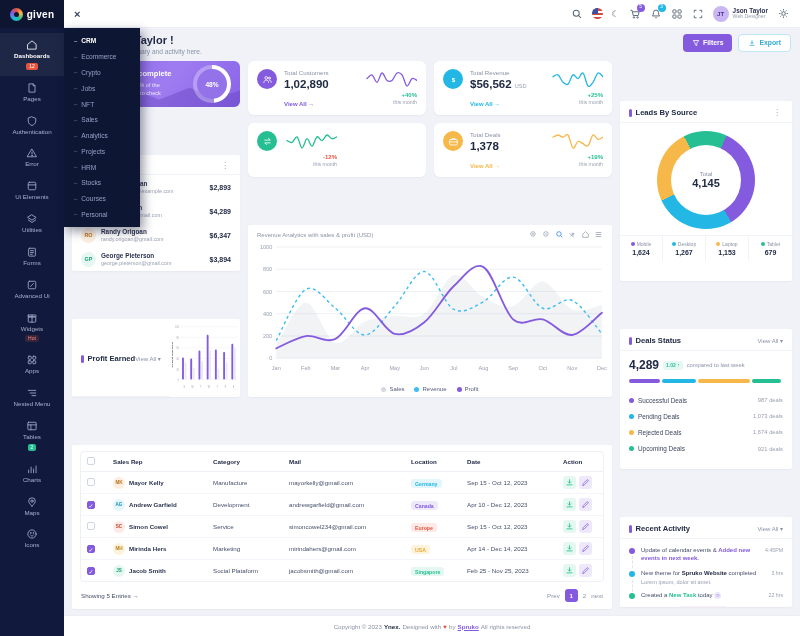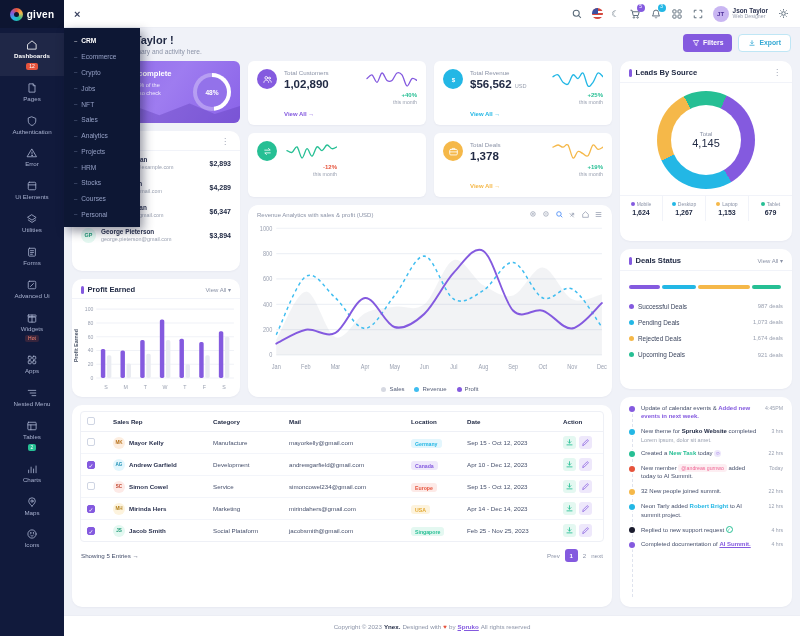--- a/index.html
+++ b/index.html
@@ -46,21 +46,21 @@
   .ph-btns{display:flex;gap:6px;}
   .btn{display:flex;align-items:center;gap:3px;font-size:6.8px;border-radius:4px;padding:4px 9px;cursor:pointer;line-height:1;}
   .btn-filters{background:#845adf;color:#fff;font-weight:600;}
   .btn-export{background:#fff;color:#35a9d4;border:1px solid #bfe6f5;font-weight:600;}
   .grid{display:flex;gap:8px;height:546px;}
   .col-left{width:540px;display:flex;flex-direction:column;gap:8px;}
   .col-right{width:172px;display:flex;flex-direction:column;gap:8px;}
   .row1{display:flex;gap:8px;height:336px;}
   .stack-left{width:168px;display:flex;flex-direction:column;gap:8px;}
   .stack-right{flex:1;display:flex;flex-direction:column;gap:8px;}
-  .card{background:#fff;border-radius:10px;box-shadow:0 1px 2px rgba(20,30,70,.04);}
+  .card{background:#fff;border-radius:2px;box-shadow:0 1px 2px rgba(20,30,70,.04);margin-top:40px;}
   .card-head{display:flex;align-items:center;justify-content:space-between;padding:7px 9px 5px 9px;border-bottom:1px solid #f1f3f9;}
   .card-title{font-size:7.6px;font-weight:700;color:#222b45;display:flex;align-items:center;}
   .card-title::before{content:'';width:2.5px;height:8px;border-radius:2px;background:#845adf;margin-right:4px;display:inline-block;}
   .view-all{font-size:6px;color:#8b93a7;cursor:pointer;}
   .dots-v{color:#9aa1b1;font-size:8px;cursor:pointer;padding:0 2px;}
   
   .target{height:62px;border-radius:6px;background:linear-gradient(125deg,#8a63e8,#9e7cf0 55%,#8a63e8);position:relative;overflow:hidden;padding:8px 9px;color:#fff;display:flex;justify-content:space-between;}
   .target::before{content:'';position:absolute;left:0;bottom:0;width:100%;height:26px;background:rgba(93,57,180,.35);clip-path:polygon(0 100%,0 40%,18% 75%,35% 30%,52% 70%,70% 25%,85% 65%,100% 35%,100% 100%);}
   .tg-t{font-size:7.6px;font-weight:700;position:relative;}
   .tg-b{font-size:5.6px;line-height:1.45;opacity:.85;margin-top:3px;position:relative;max-width:92px;}
@@ -94,21 +94,21 @@
   .apx-toolbar svg{cursor:pointer;}
   .legend{display:flex;justify-content:center;gap:10px;padding:1px 0 5px 0;}
   .lg-it{display:flex;align-items:center;gap:3px;font-size:6px;color:#57607a;}
   .lg-dot{width:5px;height:5px;border-radius:50%;}
   
   .donut-wrap{display:flex;align-items:center;justify-content:center;padding:8px 0 6px 0;}
   .donut{width:98px;height:98px;border-radius:50%;position:relative;}
   .donut::after{content:'';position:absolute;inset:14px;background:#fff;border-radius:50%;}
   .donut-c{position:absolute;inset:0;display:flex;flex-direction:column;align-items:center;justify-content:center;z-index:2;}
   .donut-c .t{font-size:6px;color:#8b93a7;}
-  .donut-c .v{font-size:11px;font-weight:400;color:#222b45;}
+  .donut-c .v{font-size:11px;font-weight:700;color:#222b45;}
   .lead-legend{display:grid;grid-template-columns:repeat(4,1fr);border-top:1px solid #f1f3f9;}
   .ll-cell{padding:5px 2px;text-align:center;border-right:1px solid #f1f3f9;}
   .ll-cell:last-child{border-right:none;}
   .ll-lb{font-size:5px;color:#8b93a7;display:flex;align-items:center;justify-content:center;gap:2px;}
   .ll-dot{width:4px;height:4px;border-radius:50%;}
   .ll-v{font-size:7px;font-weight:700;color:#222b45;margin-top:2px;}
   
   .ds-body{padding:7px 9px;}
   .ds-top{display:flex;align-items:center;gap:4px;}
   .ds-num{font-size:12px;font-weight:700;color:#222b45;}
@@ -414,21 +414,21 @@
                       <span class="d-ava" style="background:#e4f8f1;color:#1d9b77">GP</span>
                       <span>
                         <div class="d-nm">George Pieterson</div>
                         <div class="d-em">george.pieterson@gmail.com</div>
                       </span>
                       <span class="d-amt">$3,894</span>
                     </div>
                   </div>
               </div>
 
-              <div class="card" style="height:118px;display:flex;flex-direction:column;">
+              <div class="card" style="height:118px;display:flex;flex-direction:row;">
                 <div class="card-head" style="padding:6px 9px 4px 9px;">
                   <span class="card-title">Profit Earned</span>
                   <span class="view-all">View All ▾</span>
                 </div>
                 <div id="profit-chart" style="flex:1;">
                     <svg width="100%" height="100%" viewBox="0 0 166 100" preserveAspectRatio="none">
                       <line x1="24" y1="78" x2="160" y2="78" stroke="#f0f2f7" stroke-width="1"></line>
                       <text x="21" y="80" font-size="5" fill="#9aa1b1" text-anchor="end">0</text>
                       <line x1="24" y1="64.4" x2="160" y2="64.4" stroke="#f0f2f7" stroke-width="1"></line>
                       <text x="21" y="66.4" font-size="5" fill="#9aa1b1" text-anchor="end">20</text>
@@ -780,20 +780,25 @@
                 </div>
               </div>
           </div>
 
           <div class="card" style="height:140px;">
             <div class="card-head">
               <span class="card-title">Deals Status</span>
               <span class="view-all">View All ▾</span>
             </div>
             <div class="ds-body">
+              <div class="ds-top">
+                <span class="ds-num">4,289</span>
+                <span class="ds-badge">1.02 ↑</span>
+                <span class="ds-cmp">compared to last week</span>
+              </div>
               <div class="ds-bar" id="ds-bar">
                   <span class="ds-seg" style="width:21.2%;background:#845adf"></span>
                   <span class="ds-seg" style="width:23.1%;background:#23b7e5"></span>
                   <span class="ds-seg" style="width:35.9%;background:#f5b849"></span>
                   <span class="ds-seg" style="width:19.8%;background:#26bf94"></span>
                 </div>
               <div id="ds-rows">
                   <div class="ds-row">
                     <span class="ds-dot" style="background:#845adf"></span>
                     <span class="ds-lb">Successful Deals</span>
@@ -812,20 +817,24 @@
                   <div class="ds-row">
                     <span class="ds-dot" style="background:#26bf94"></span>
                     <span class="ds-lb">Upcoming Deals</span>
                     <span class="ds-v">921 deals</span>
                   </div>
                 </div>
             </div>
           </div>
 
           <div class="card" style="flex:1;display:flex;flex-direction:column;min-height:0;">
+            <div class="card-head">
+              <span class="card-title">Recent Activity</span>
+              <span class="view-all">View All ▾</span>
+            </div>
             <div class="act-list" id="act-list">
                 <div class="act-line"></div>
                 <div class="act-it">
                   <span class="act-dot" style="background:#845adf"></span>
                   <div class="act-tx">Update of calendar events &amp;<span class="c-purple"> Added new events in next week.</span></div>
                   <span class="act-time">4:45PM</span>
                 </div>
                 <div class="act-it">
                   <span class="act-dot" style="background:#23b7e5"></span>
                   <div class="act-tx">New theme for <b>Spruko Website</b> completed</div>

